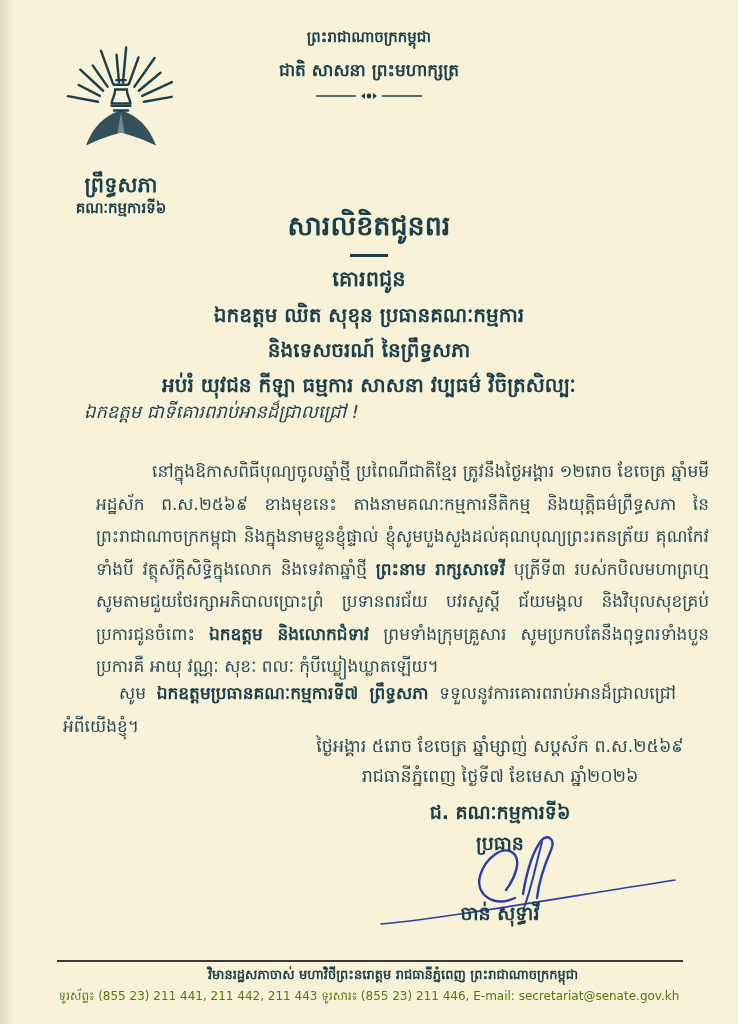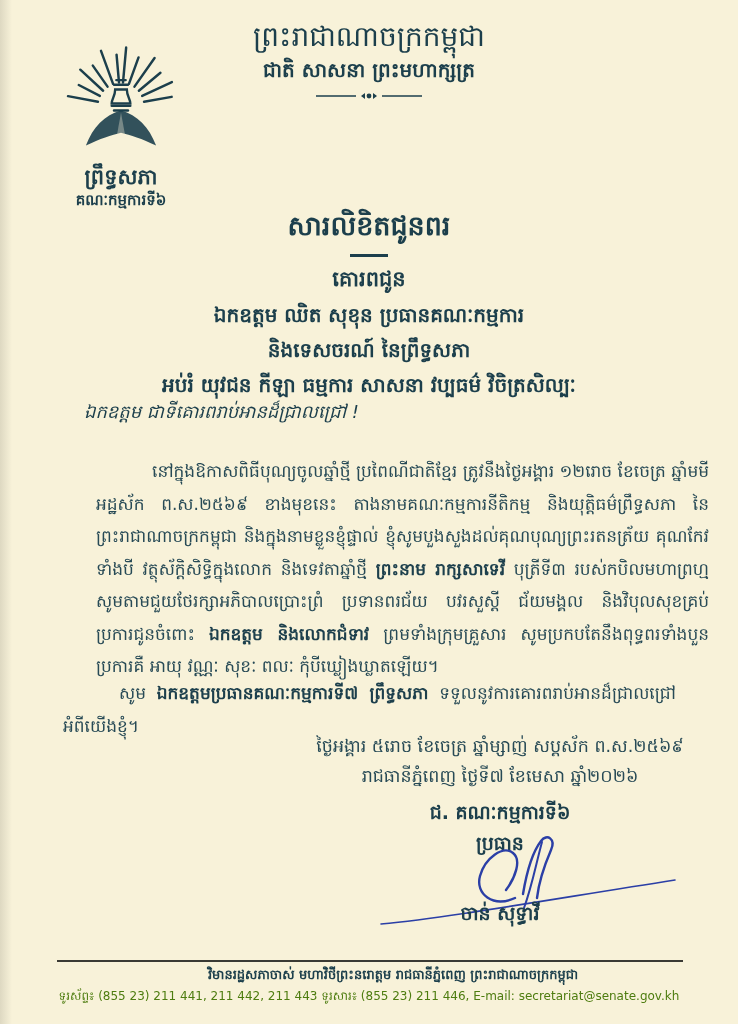--- a/index.html
+++ b/index.html
@@ -21,28 +21,28 @@
   }
   .page::before{ 
     content:"";position:absolute;left:0;top:0;bottom:0;width:12px;
     background:linear-gradient(to right, rgba(60,60,50,.14), rgba(60,60,50,0));
     pointer-events:none;
   }
   .hdr{
     position:absolute;left:0;right:0;top:20px;
     text-align:center;color:var(--ink);
   }
-  .hdr .kingdom{font-size:28px;font-weight:normal;line-height:34px;}
-  .hdr .motto{font-size:20px;font-weight:bold;line-height:32px;}
+  .hdr .kingdom{font-size:15px;font-weight:bold;line-height:34px;}
+  .hdr .motto{font-size:17px;font-weight:bold;line-height:32px;}
   .hdr .orn{margin-top:4px;}
   .emblem{
     position:absolute;left:46px;top:38px;width:150px;
     text-align:center;color:var(--ink);
   }
-  .emblem .org{font-size:21px;font-weight:bold;line-height:26px;margin-top:2px;}
+  .emblem .org{font-size:21px;font-weight:bold;line-height:26px;margin-top:10px;}
   .emblem .commission{font-size:15px;font-weight:bold;line-height:20px;}
   .title-block{
     position:absolute;left:0;right:0;top:206px;
     text-align:center;color:var(--ink);
   }
   .title-block .title{font-size:27px;font-weight:bold;line-height:40px;}
   .title-block .dash{width:38px;height:3px;background:var(--ink);margin:8px auto 6px;}
   .title-block .respect{font-size:21px;font-weight:bold;line-height:32px;}
   .addressee{
     position:absolute;left:0;right:0;top:298px;

